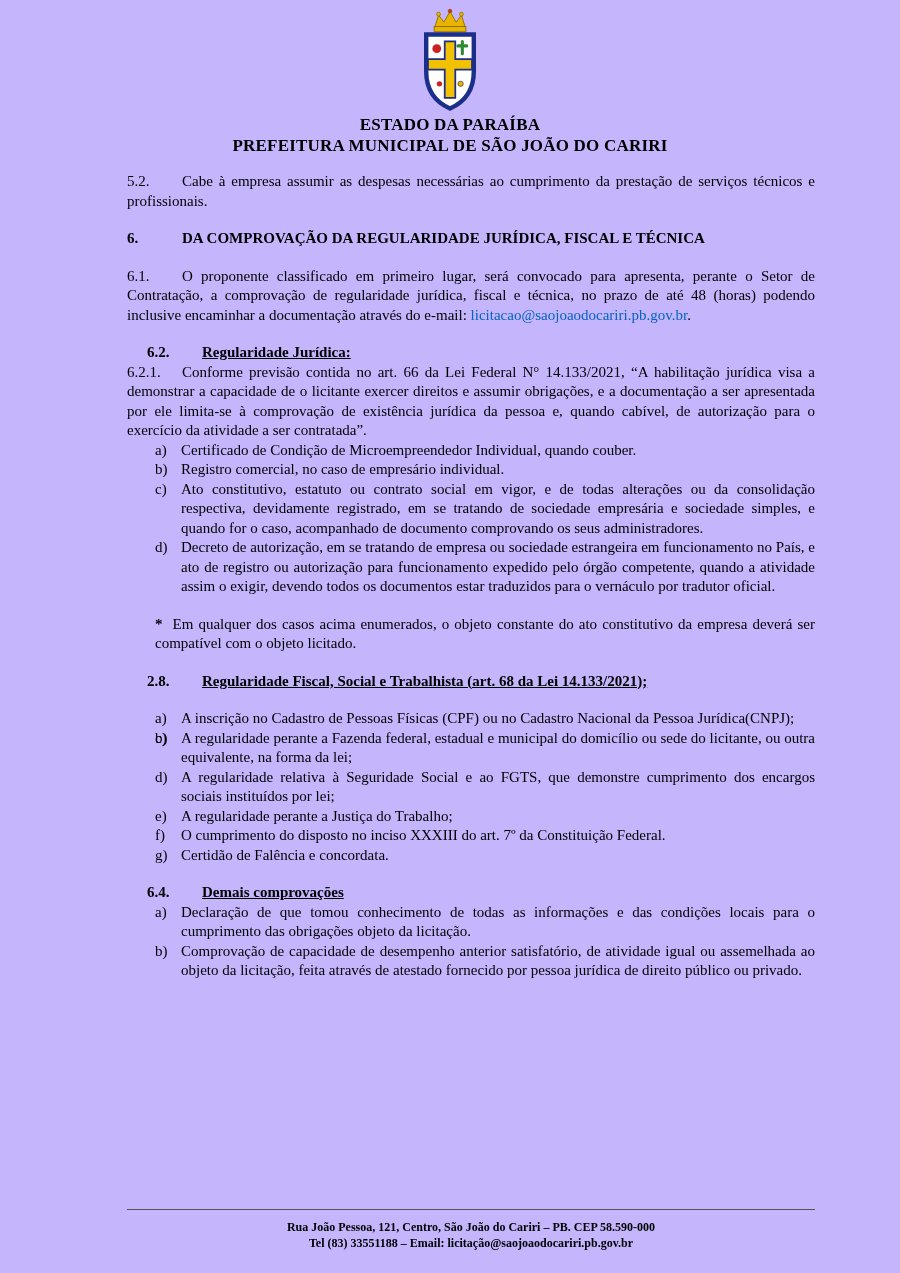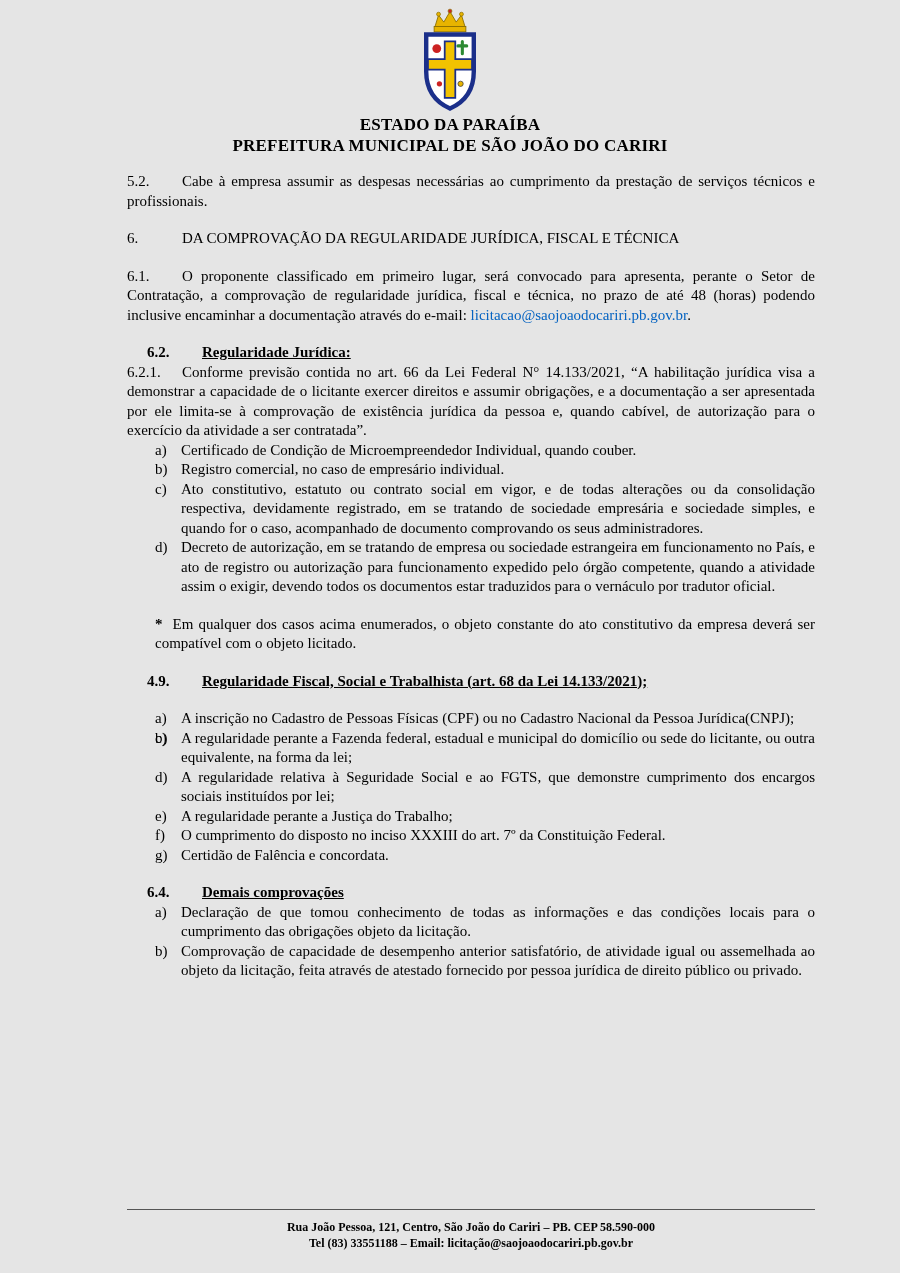--- a/index.html
+++ b/index.html
@@ -2,34 +2,34 @@
 <html><head>
 <meta charset="utf-8">
 <style>
   * { box-sizing: border-box; margin: 0; padding: 0; }
   html, body { background: #ffffff; }
   .page {
     position: relative;
     width: 900px;
     height: 1273px;
     margin: 0 auto;
-    background: #e5e5e5;
+    background: #c4b5fd;
     color: #000000;
     font-family: "Liberation Serif", serif;
     font-size: 15px;
     line-height: 19.5px;
     overflow: hidden;
   }
   .doc-header { text-align: center; padding-top: 8px; }
   .crest { display: block; margin: 0 auto 2px auto; }
   .hline { font-weight: bold; font-size: 17px; line-height: 21px; letter-spacing: 0.2px; }
   .content { margin: 16px 85px 0 127px; }
   .para { text-align: justify; margin-bottom: 18px; }
   .num { display: inline-block; min-width: 55px; }
-  .h-section { font-weight: normal; margin-bottom: 18px; }
+  .h-section { font-weight: bold; margin-bottom: 18px; }
   .h-sub { font-weight: bold; margin-top: 0; margin-bottom: 0; margin-left: 20px; }
   .h-sub.sp-top { margin-top: 18px; }
   .h-sub.sp-bottom { margin-bottom: 18px; }
   .u { text-decoration: underline; }
   .plain { text-align: justify; }
   .list { margin-bottom: 0; }
   .li { position: relative; padding-left: 54px; text-align: justify; }
   .li .marker { position: absolute; left: 28px; }
   .note { margin: 18px 0 18px 28px; text-align: justify; }
   .note .star { font-weight: bold; padding-right: 10px; }
@@ -89,21 +89,21 @@
 
     <div class="list">
       <div class="li"><span class="marker">a)</span><span>Certificado de Condição de Microempreendedor Individual, quando couber.</span></div>
       <div class="li"><span class="marker">b)</span><span>Registro comercial, no caso de empresário individual.</span></div>
       <div class="li"><span class="marker">c)</span><span>Ato constitutivo, estatuto ou contrato social em vigor, e de todas alterações ou da consolidação respectiva, devidamente registrado, em se tratando de sociedade empresária e sociedade simples, e quando for o caso, acompanhado de documento comprovando os seus administradores.</span></div>
       <div class="li"><span class="marker">d)</span><span>Decreto de autorização, em se tratando de empresa ou sociedade estrangeira em funcionamento no País, e ato de registro ou autorização para funcionamento expedido pelo órgão competente, quando a atividade assim o exigir, devendo todos os documentos estar traduzidos para o vernáculo por tradutor oficial.</span></div>
     </div>
 
     <p class="note"><span class="star">*</span><span>Em qualquer dos casos acima enumerados, o objeto constante do ato constitutivo da empresa deverá ser compatível com o objeto licitado.</span></p>
 
-    <p class="h-sub sp-bottom"><span class="num">4.9.</span><span class="u">Regularidade Fiscal, Social e Trabalhista (art. 68 da Lei 14.133/2021);</span></p>
+    <p class="h-sub sp-bottom"><span class="num">2.8.</span><span class="u">Regularidade Fiscal, Social e Trabalhista (art. 68 da Lei 14.133/2021);</span></p>
 
     <div class="list">
       <div class="li"><span class="marker">a)</span><span>A inscrição no Cadastro de Pessoas Físicas (CPF) ou no Cadastro Nacional da Pessoa Jurídica(CNPJ);</span></div>
       <div class="li"><span class="marker">b)</span></div>
       <div class="li"><span class="marker">c)</span><span>A regularidade perante a Fazenda federal, estadual e municipal do domicílio ou sede do licitante, ou outra equivalente, na forma da lei;</span></div>
       <div class="li"><span class="marker">d)</span><span>A regularidade relativa à Seguridade Social e ao FGTS, que demonstre cumprimento dos encargos sociais instituídos por lei;</span></div>
       <div class="li"><span class="marker">e)</span><span>A regularidade perante a Justiça do Trabalho;</span></div>
       <div class="li"><span class="marker">f)</span><span>O cumprimento do disposto no inciso XXXIII do art. 7º da Constituição Federal.</span></div>
       <div class="li"><span class="marker">g)</span><span>Certidão de Falência e concordata.</span></div>
     </div>

